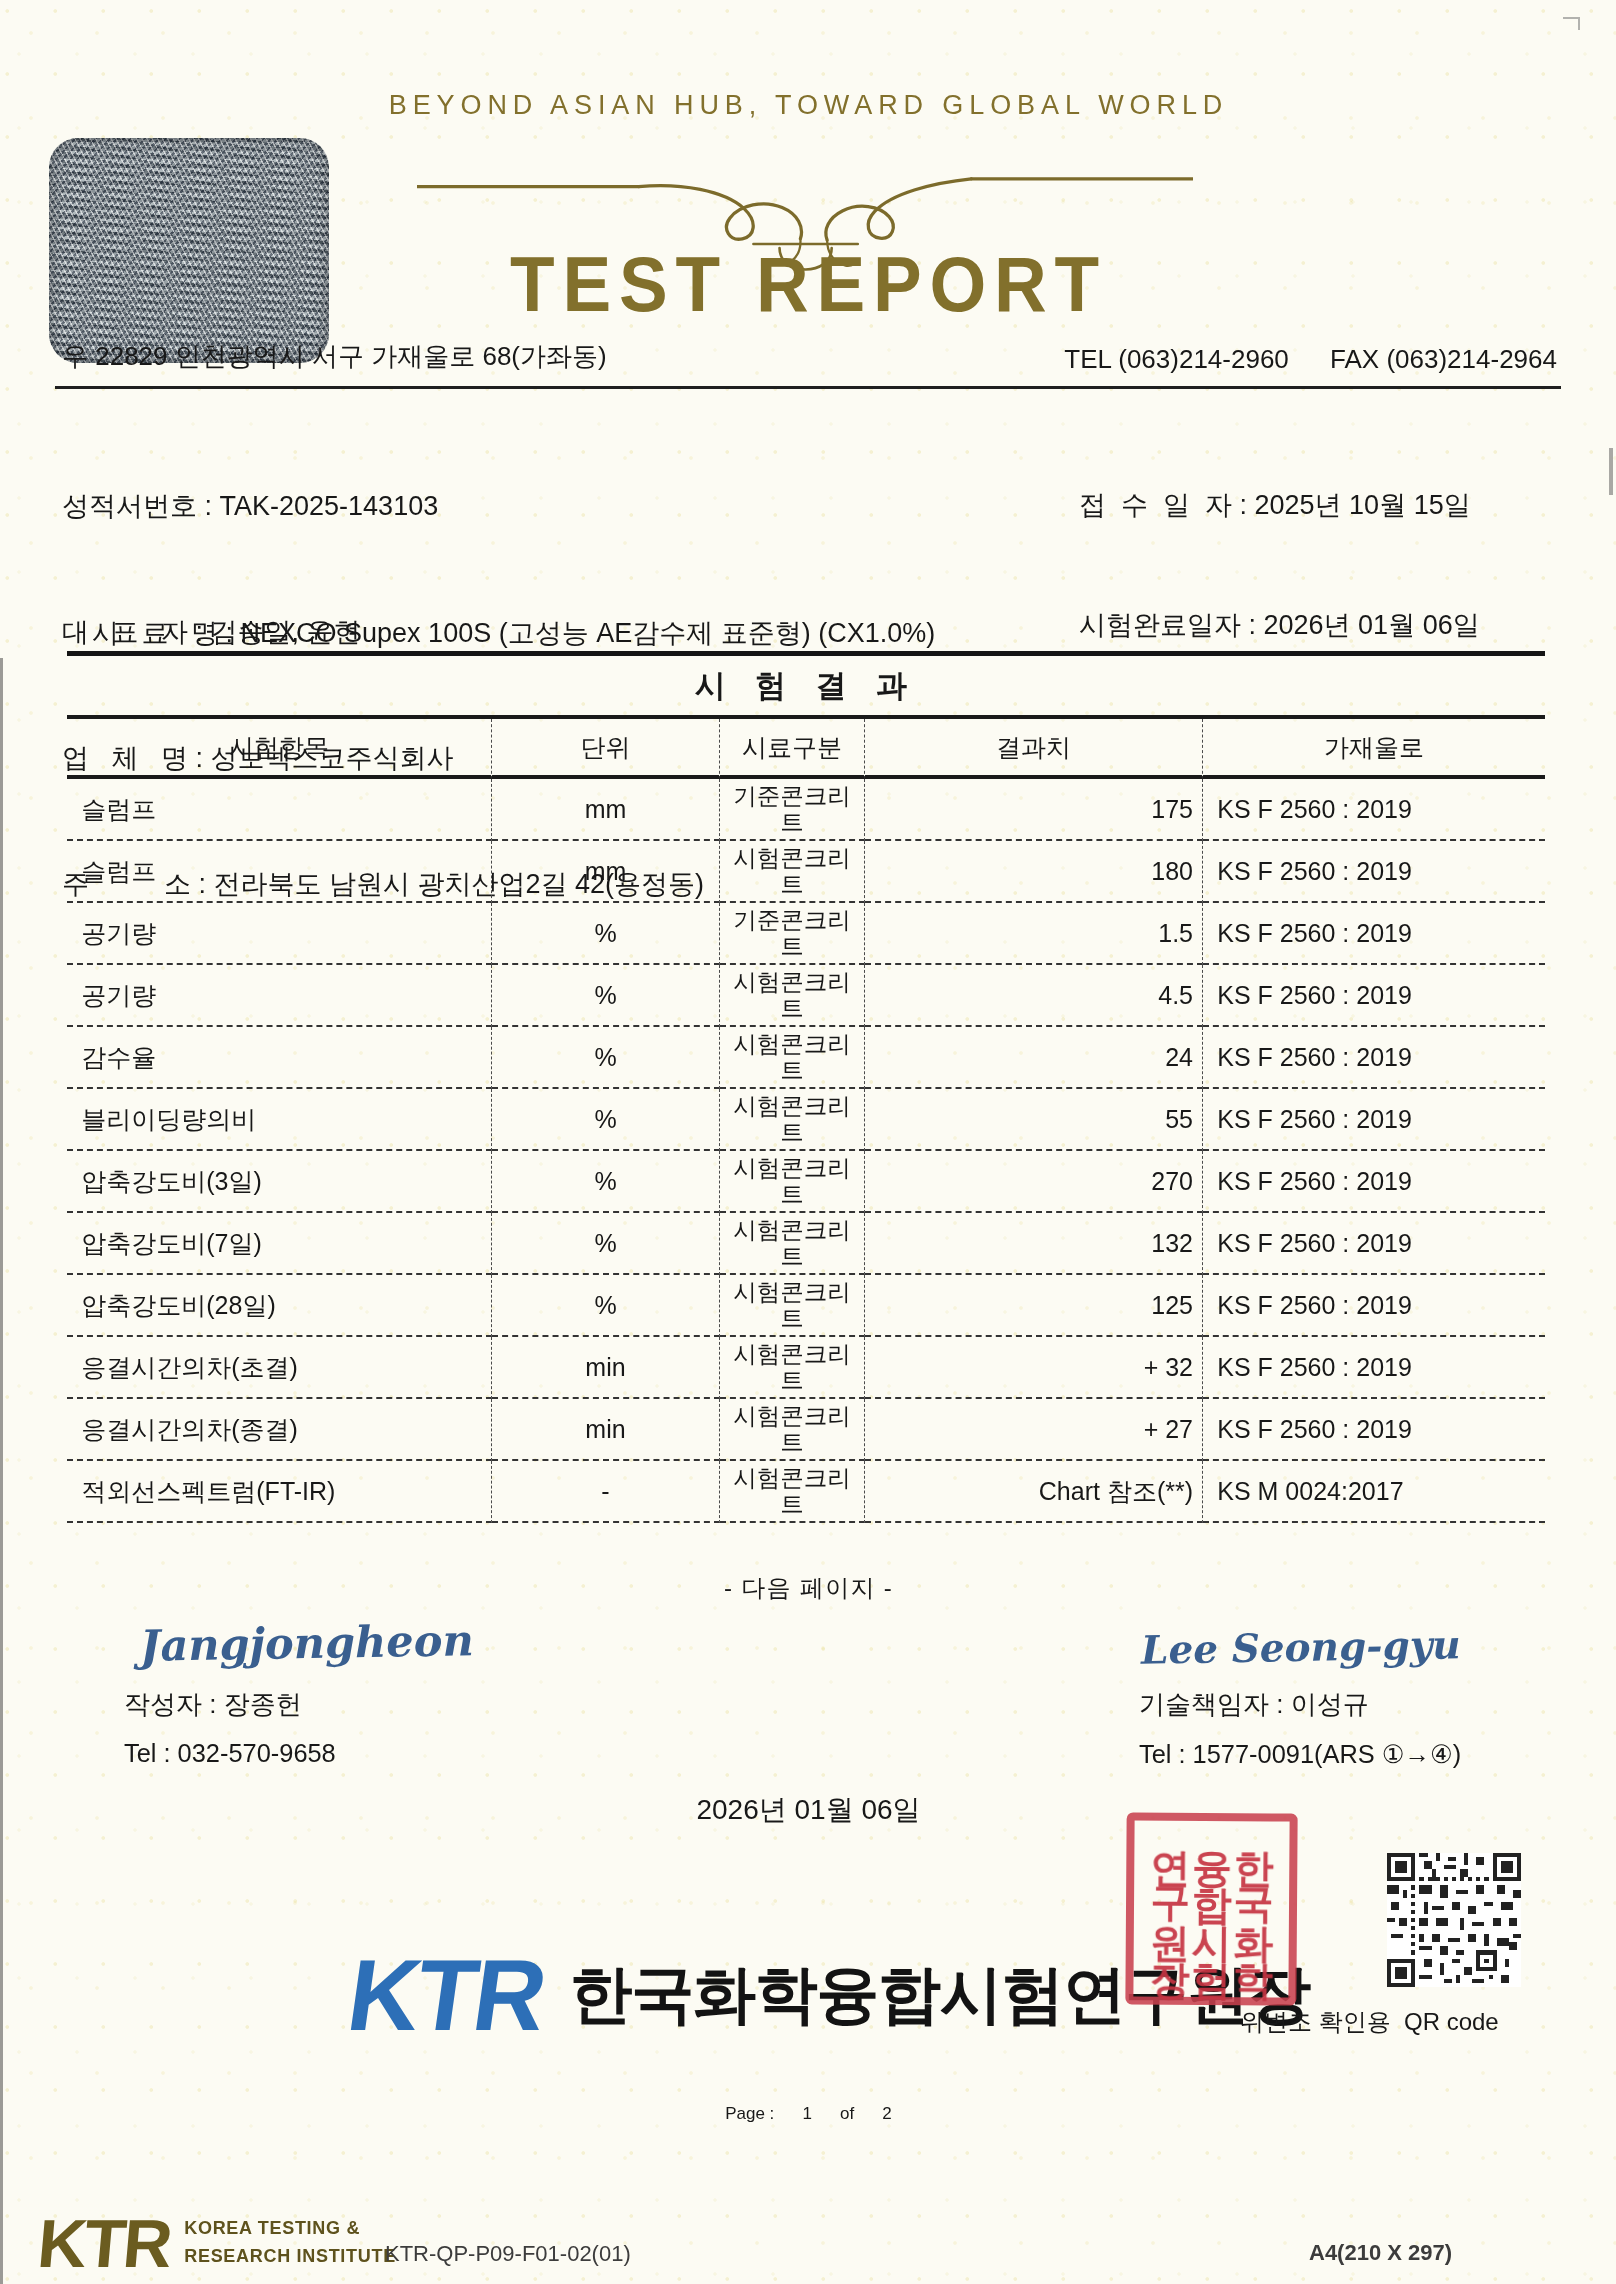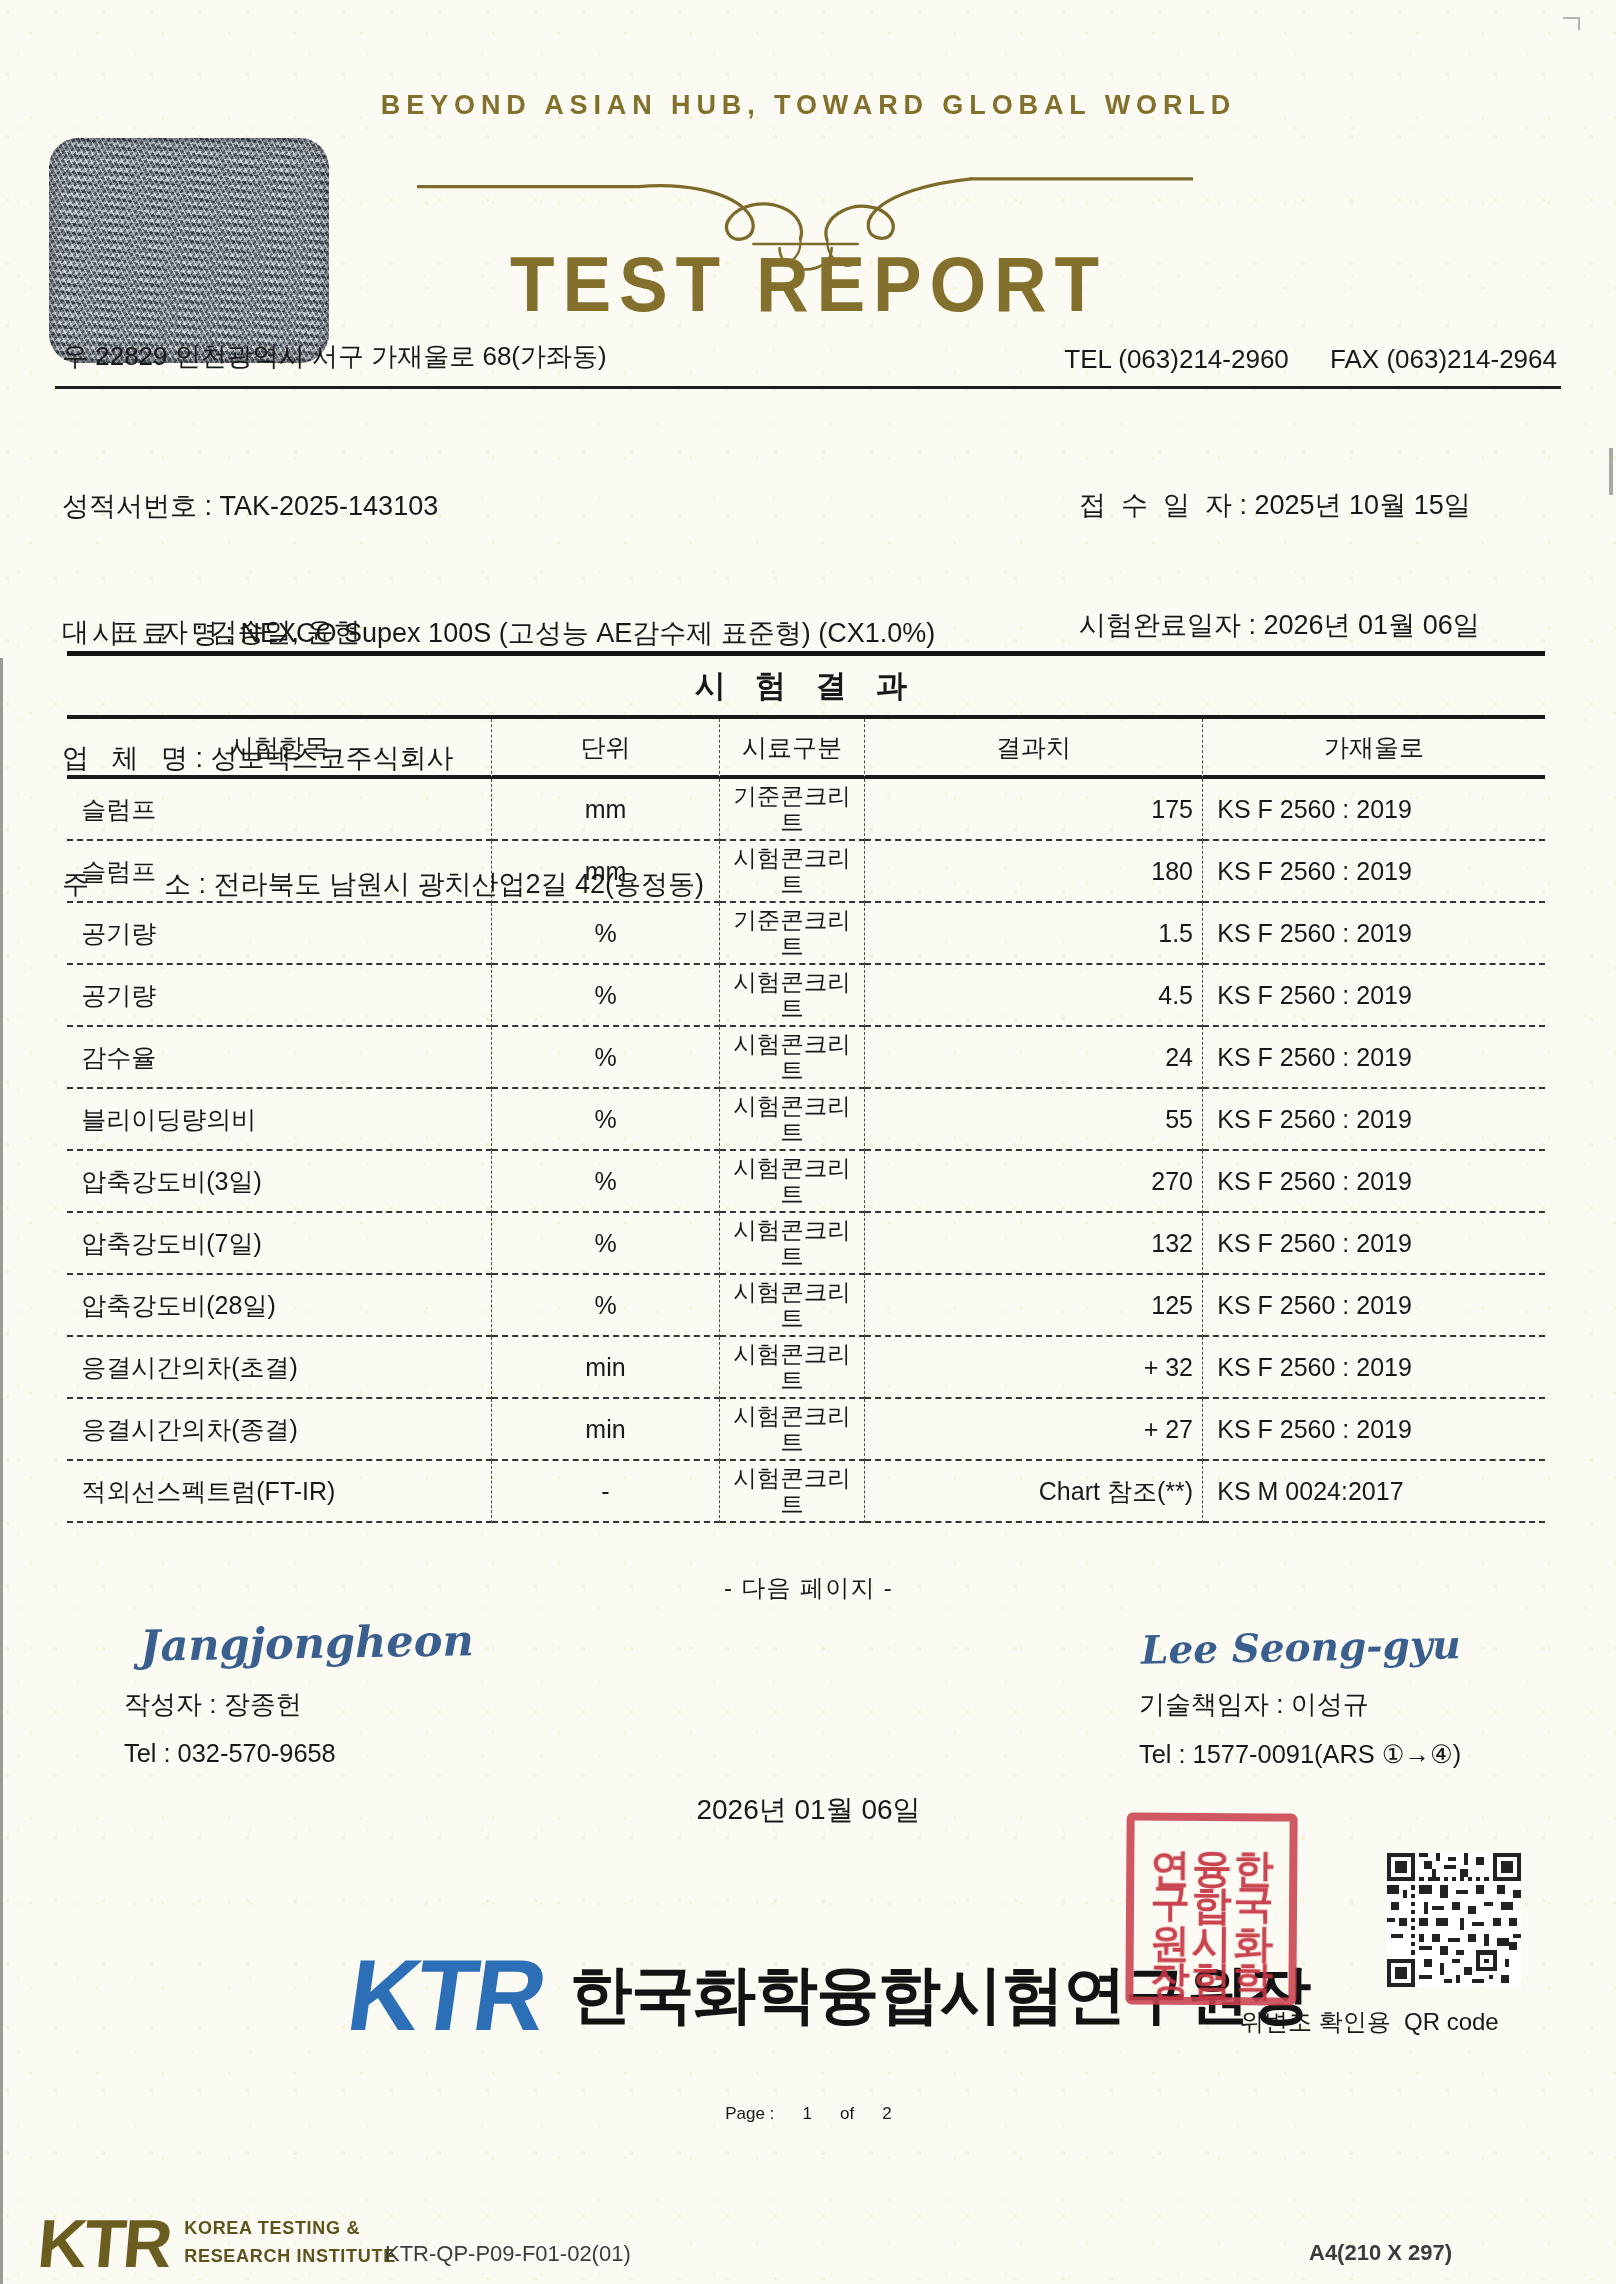--- a/index.html
+++ b/index.html
@@ -29,21 +29,21 @@
     position:absolute; left:49px; top:138px; width:280px; height:225px; border-radius:29px;
     background:
       repeating-linear-gradient(0deg, rgba(10,15,25,.20) 0 3.9px, rgba(255,255,255,.10) 3.9px 8.5px),
       repeating-linear-gradient(63deg, rgba(255,255,255,.60) 0 1.3px, transparent 1.3px 4.6px),
       repeating-linear-gradient(-48deg, rgba(25,35,52,.55) 0 2px, transparent 2px 5.2px),
       repeating-linear-gradient(12deg, #8d979c 0 3.3px, #5c676d 3.3px 5.9px, #a9b3b7 5.9px 8.5px);
     box-shadow:inset 0 0 15.6px rgba(0,0,0,.35);
   }
   .tagline{
     position:absolute; left:0; right:0; top:90px; text-align:center;
-    font-size:27px; font-weight:bold; letter-spacing:5.9px; color:var(--gold);
+    font-size:27px; font-weight:normal; letter-spacing:5.9px; color:var(--gold);
   }
   .ornament{position:absolute; left:417px; top:171px; width:776px; height:130px;}
   .report-title{
     position:absolute; left:0; right:0; top:242px; text-align:center;
     font-size:73px; font-weight:bold; letter-spacing:7.8px; color:var(--gold);
     transform:scaleY(1.06);
   }
   .addr-line{position:absolute; left:62px; top:339px; font-size:26px; white-space:pre;}
   .telfax{position:absolute; right:60px; top:344px; font-size:26px;}
   .telfax .fax{margin-left:34px;}

